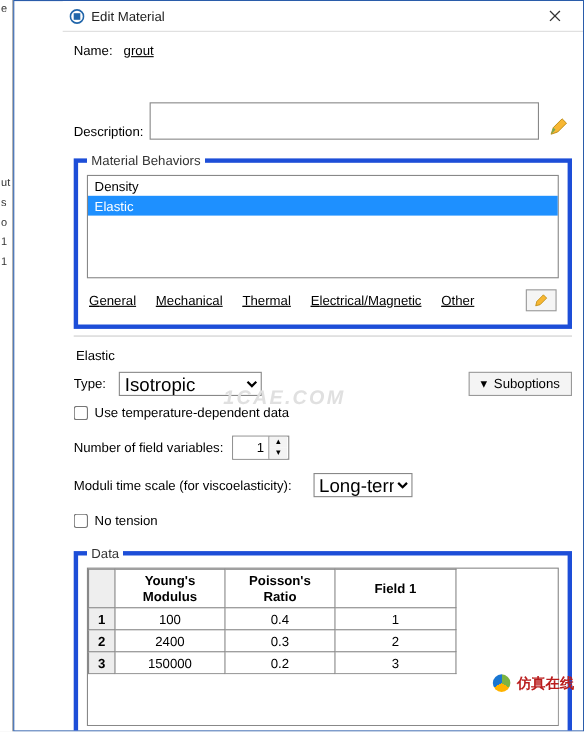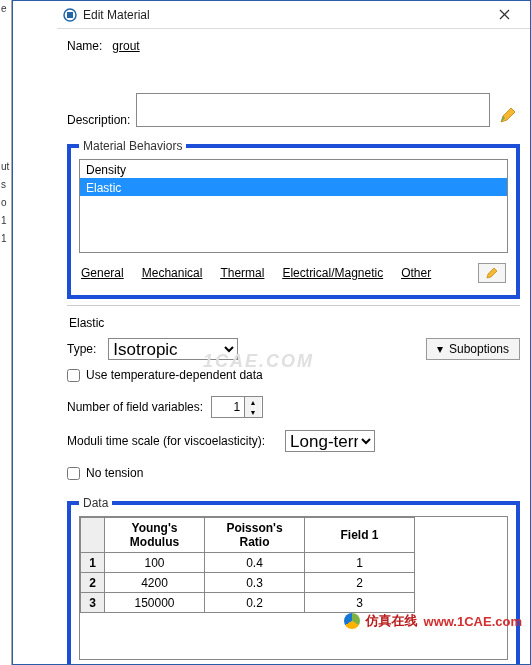--- a/index.html
+++ b/index.html
@@ -281,37 +281,36 @@
             <th class="colC">Field 1</th>
           </tr>
           <tr>
             <td class="rh">1</td>
             <td>100</td>
             <td>0.4</td>
             <td>1</td>
           </tr>
           <tr>
             <td class="rh">2</td>
-            <td>4200</td>
+            <td>2400</td>
             <td>0.3</td>
             <td>2</td>
           </tr>
           <tr>
             <td class="rh">3</td>
             <td>150000</td>
             <td>0.2</td>
             <td>3</td>
           </tr>
         </tbody>
           </table>
         <div class="grid-space"></div>
       </div>
     </fieldset>
 
   </div>
 
   <div class="wm-bottom">
     <span class="wm-logo"></span>
     <span class="cn">仿真在线</span>
-    <span class="url">www.1CAE.com</span>
   </div>
 
 </div>
 
 </body></html>

